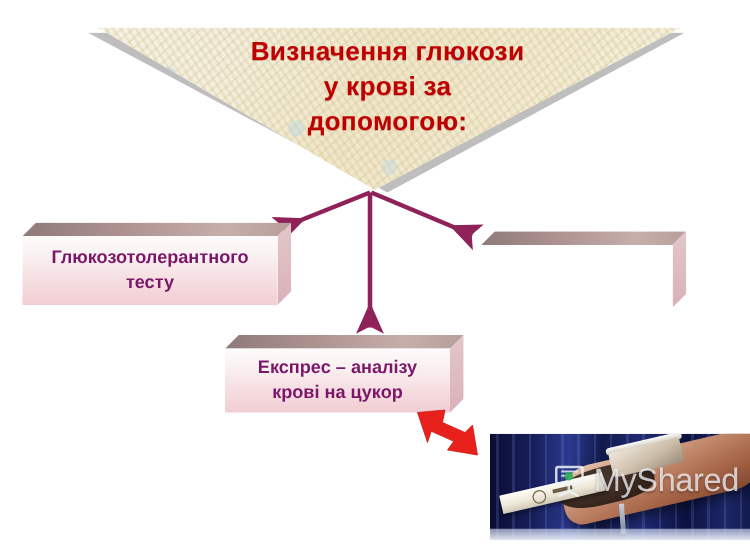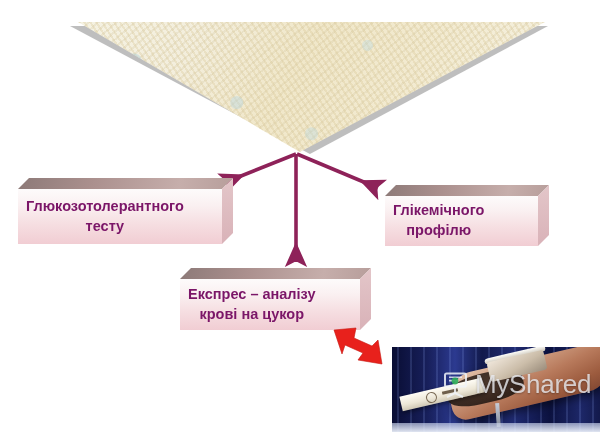--- a/index.html
+++ b/index.html
@@ -87,21 +87,21 @@
     -webkit-clip-path: polygon(0% 11px, 100% 0%, 100% calc(100% - 11px), 0% 100%);
     clip-path: polygon(0% 11px, 100% 0%, 100% calc(100% - 11px), 0% 100%);
   }
   .box3d .face {
     position: absolute;
     left: 0; top: 11px;
     right: 11px; bottom: 0;
     background: linear-gradient(180deg, #fdfbfb 0%, #faf0f1 30%, #f6dfe2 62%, #f1cdd3 100%);
     display: flex;
     align-items: center;
-    justify-content: flex-start;
+    justify-content: center;
   }
   .box3d .label {
     color: #7b1668;
     font-weight: bold;
     font-size: 14.5px;
     line-height: 1.35;
     text-align: center;
     padding: 0 8px;
     white-space: pre-line;
   }
@@ -231,20 +231,23 @@
     font-family: "Liberation Sans", sans-serif;
     text-shadow: 0 1px 2px rgba(0,0,0,.28);
   }
 </style>
 </head>
 <body>
 
 <div id="banner-wrap">
   <div id="banner-shadow"></div>
   <div id="banner-tri"></div>
+  <div id="banner-text" style="white-space:pre-line">Визначення глюкози
+у крові за
+допомогою:</div>
 </div>
 
 <svg id="arrow-layer" viewBox="0 0 600 442" width="600" height="442">
   <defs>
     <marker id="ah-left" markerWidth="7" markerHeight="7" refX="5.6" refY="3.5" orient="auto" markerUnits="strokeWidth">
       <path d="M0,3.5 L7,0.4 L5.4,3.5 L7,6.6 Z" fill="#8e2259"></path>
     </marker>
   </defs>
 
   <path d="M296,154 L226,182" stroke="#8e2259" stroke-width="3.6" fill="none" marker-end="url(#ah-left)"></path>
@@ -259,24 +262,20 @@
   <div class="side"></div>
   <div class="face">
     <span class="label">Глюкозотолерантного
 тесту</span>
   </div>
 </div>
 
 <div class="box3d" id="box-gp">
   <div class="top"></div>
   <div class="side"></div>
-  <div class="face">
-    <span class="label">Глікемічного
-профілю</span>
-  </div>
 </div>
 
 <div class="box3d" id="box-expr">
   <div class="top"></div>
   <div class="side"></div>
   <div class="face">
     <span class="label">Експрес – аналізу
 крові на цукор</span>
   </div>
 </div>

